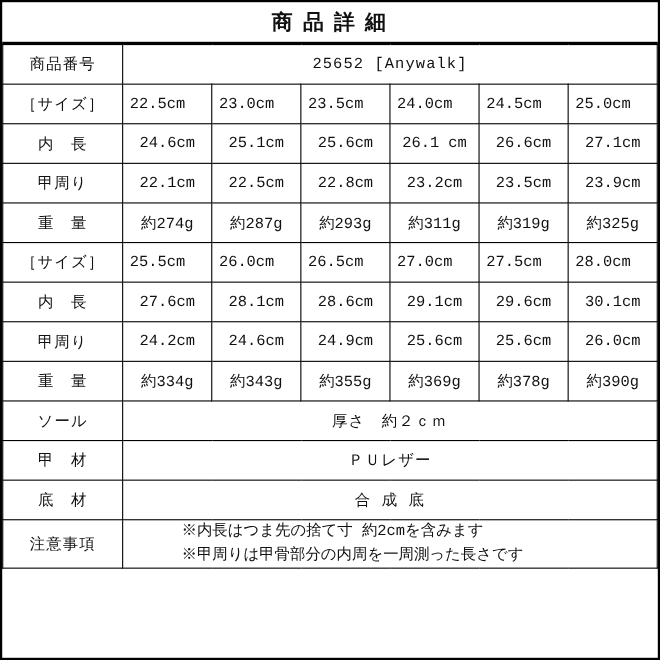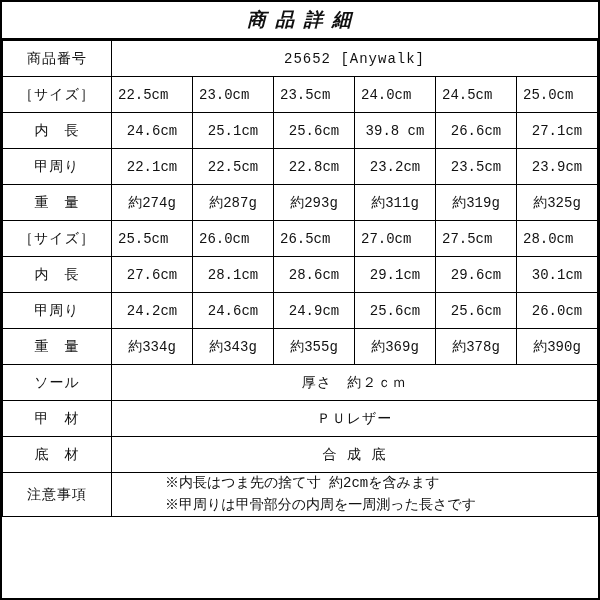--- a/index.html
+++ b/index.html
@@ -23,21 +23,20 @@
     flex-direction: column;
     background: #ffffff;
   }
   .title-row {
     height: 36px;
     min-height: 36px;
     border-bottom: 2px solid #000000;
     display: flex;
     align-items: center;
     justify-content: center;
-    font-style: italic;
   }
   .title-text {
     font-size: 19px;
     font-weight: bold;
     letter-spacing: 2px;
   }
   table.spec {
     border-collapse: collapse;
     width: 100%;
     table-layout: fixed;
@@ -108,21 +107,21 @@
         <td class="sizehdr">24.0cm</td>
         <td class="sizehdr">24.5cm</td>
         <td class="sizehdr">25.0cm</td>
       </tr>
 
       <tr>
         <td class="label">内　長</td>
         <td class="val">24.6cm</td>
         <td class="val">25.1cm</td>
         <td class="val">25.6cm</td>
-        <td class="val">39.8 cm</td>
+        <td class="val">26.1 cm</td>
         <td class="val">26.6cm</td>
         <td class="val">27.1cm</td>
       </tr>
 
       <tr>
         <td class="label">甲周り</td>
         <td class="val">22.1cm</td>
         <td class="val">22.5cm</td>
         <td class="val">22.8cm</td>
         <td class="val">23.2cm</td>

